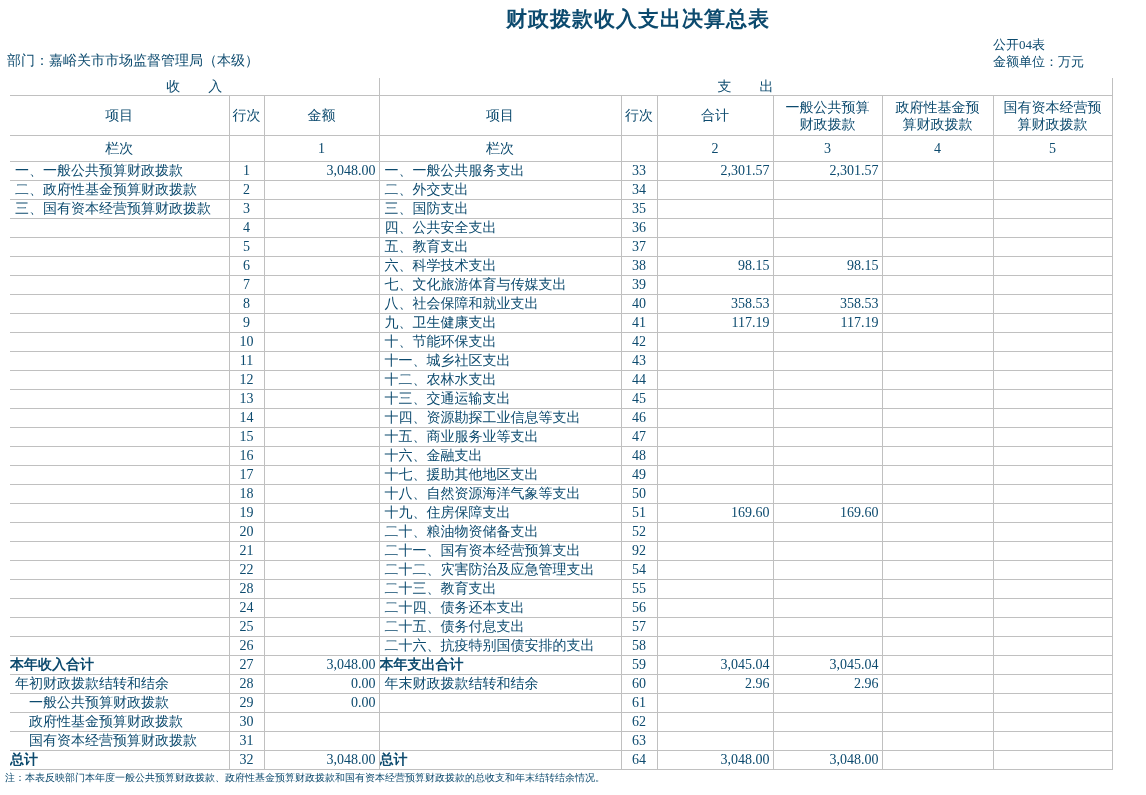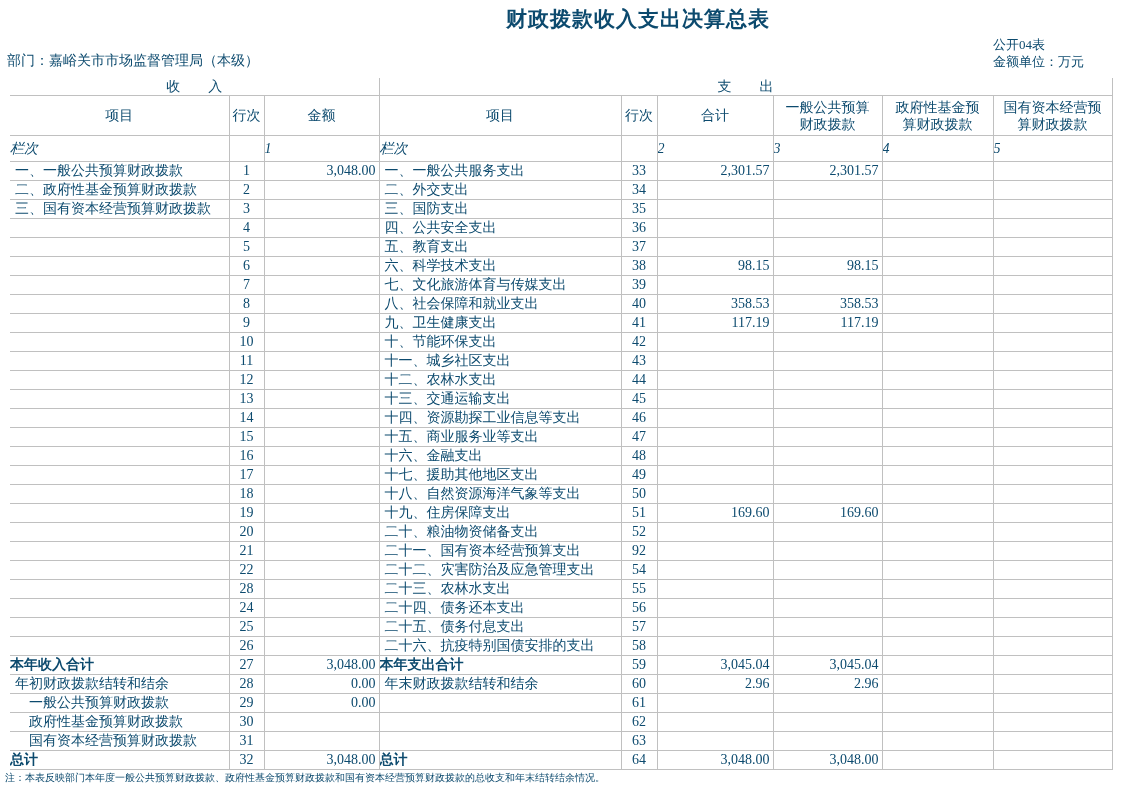--- a/index.html
+++ b/index.html
@@ -16,21 +16,21 @@
   table.fiscal {
     position:absolute; left:10px; top:78px; width:1102px;
     table-layout:fixed; border-collapse:collapse; font-size:14px;
   }
   td {
     border:1px solid #c0c0c0; padding:0 0; overflow:hidden;
     white-space:nowrap; height:18px; line-height:18px; vertical-align:middle;
   }
   tr.rowA td { border-top:none; height:17px; line-height:17px; text-align:center; }
   tr.rowB td { height:39px; text-align:center; }
-  tr.rowC td { height:25px; line-height:25px; text-align:left;font-style:italic; }
+  tr.rowC td { height:25px; line-height:25px; text-align:center; }
   td.first-col { border-left:none; }
   td.wrap2 { white-space:pre-line; line-height:17px; }
   td.item { text-align:left; padding-left:5px; }
   td.line { text-align:center; }
   td.num  { text-align:right; padding-right:3px; }
   td.total-cell { text-align:left; font-weight:bold; padding-left:0; }
   .note { position:absolute; left:5px; top:771px; font-size:10px; white-space:nowrap; }
 </style>
 </head>
 <body>
@@ -328,21 +328,21 @@
           <td class="line">54</td>
           <td class="num"></td>
           <td class="num"></td>
           <td class="num"></td>
           <td class="num"></td>
         </tr>
         <tr>
           <td class="item first-col"></td>
           <td class="line">28</td>
           <td class="num"></td>
-          <td class="item">二十三、农林水支出</td>
+          <td class="item">二十三、教育支出</td>
           <td class="line">55</td>
           <td class="num"></td>
           <td class="num"></td>
           <td class="num"></td>
           <td class="num"></td>
         </tr>
         <tr>
           <td class="item first-col"></td>
           <td class="line">24</td>
           <td class="num"></td>

